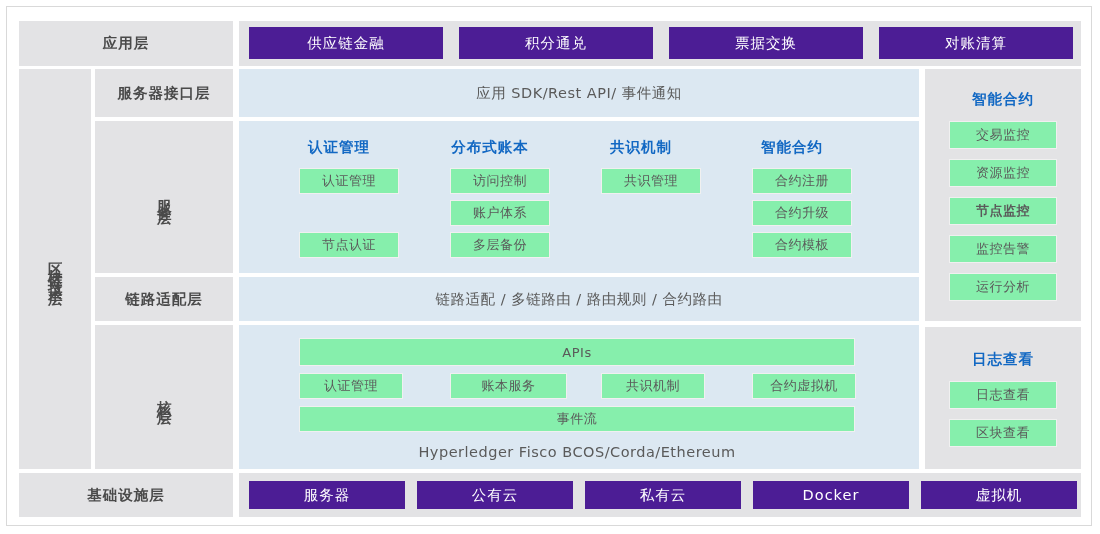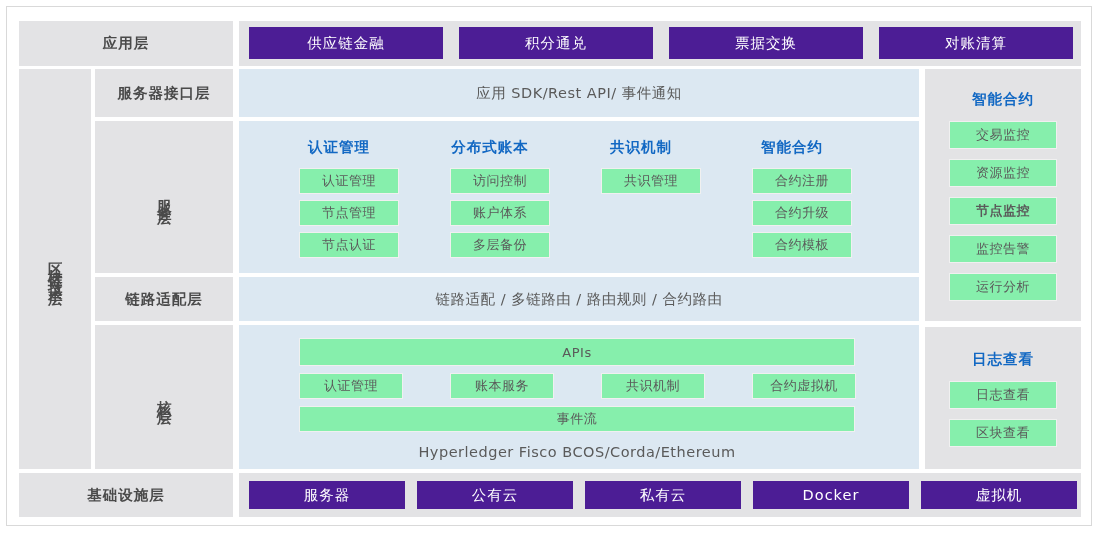--- a/index.html
+++ b/index.html
@@ -61,21 +61,20 @@
     <span class="vert-label">服务层</span>
   </div>
   <div class="abs lightblue" style="left:232px;top:114px;width:680px;height:152px;"></div>
 
   <div class="abs center col-head" style="left:252px;top:129px;width:160px;height:22px;">认证管理</div>
   <div class="abs center col-head" style="left:403px;top:129px;width:160px;height:22px;">分布式账本</div>
   <div class="abs center col-head" style="left:554px;top:129px;width:160px;height:22px;">共识机制</div>
   <div class="abs center col-head" style="left:705px;top:129px;width:160px;height:22px;">智能合约</div>
 
   <div class="abs white-card center" style="left:292px;top:161px;width:100px;height:26px;">认证管理</div>
-  <div class="abs white-card center" style="left:292px;top:193px;width:100px;height:26px;">节点管理</div>
   <div class="abs white-card center" style="left:292px;top:225px;width:100px;height:26px;">节点认证</div>
 
   <div class="abs white-card center" style="left:443px;top:161px;width:100px;height:26px;">访问控制</div>
   <div class="abs white-card center" style="left:443px;top:193px;width:100px;height:26px;">账户体系</div>
   <div class="abs white-card center" style="left:443px;top:225px;width:100px;height:26px;">多层备份</div>
 
   <div class="abs white-card center" style="left:594px;top:161px;width:100px;height:26px;">共识管理</div>
 
   <div class="abs white-card center" style="left:745px;top:161px;width:100px;height:26px;">合约注册</div>
   <div class="abs white-card center" style="left:745px;top:193px;width:100px;height:26px;">合约升级</div>
@@ -85,21 +84,21 @@
   <div class="abs lightblue center band-text" style="left:232px;top:270px;width:680px;height:44px;">链路适配 / 多链路由 / 路由规则 / 合约路由</div>
 
   <div class="abs gray center" style="left:88px;top:318px;width:138px;height:144px;">
     <span class="vert-label">核心层</span>
   </div>
   <div class="abs lightblue" style="left:232px;top:318px;width:680px;height:144px;"></div>
 
   <div class="abs white-card center band-text" style="left:292px;top:331px;width:556px;height:28px;">APIs</div>
 
   <div class="abs white-card center" style="left:292px;top:366px;width:104px;height:26px;">认证管理</div>
-  <div class="abs white-card center" style="left:443px;top:366px;width:104px;height:26px;">账本服务</div>
+  <div class="abs white-card center" style="left:443px;top:366px;width:117px;height:26px;">账本服务</div>
   <div class="abs white-card center" style="left:594px;top:366px;width:104px;height:26px;">共识机制</div>
   <div class="abs white-card center" style="left:745px;top:366px;width:104px;height:26px;">合约虚拟机</div>
 
   <div class="abs white-card center band-text" style="left:292px;top:399px;width:556px;height:26px;">事件流</div>
 
   <div class="abs center band-text" style="left:292px;top:432px;width:556px;height:26px;">Hyperledger Fisco BCOS/Corda/Ethereum</div>
 
   <div class="abs gray" style="left:918px;top:62px;width:156px;height:252px;">
     <div class="center panel-head" style="height:44px;margin-top:8px;">智能合约</div>
     <div class="white-card center" style="margin:0 auto 10px;width:106px;height:26px;">交易监控</div>

